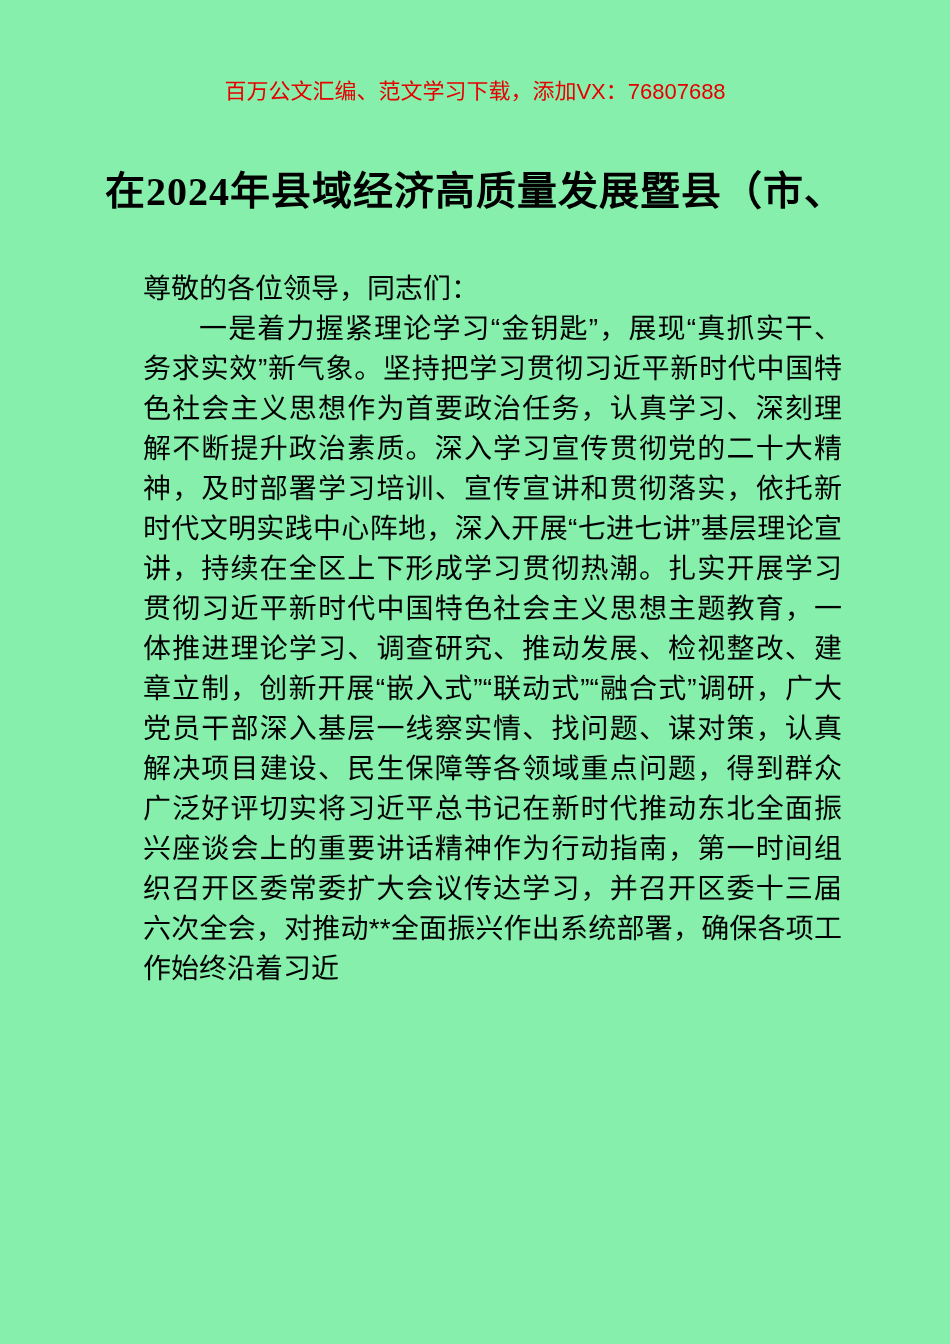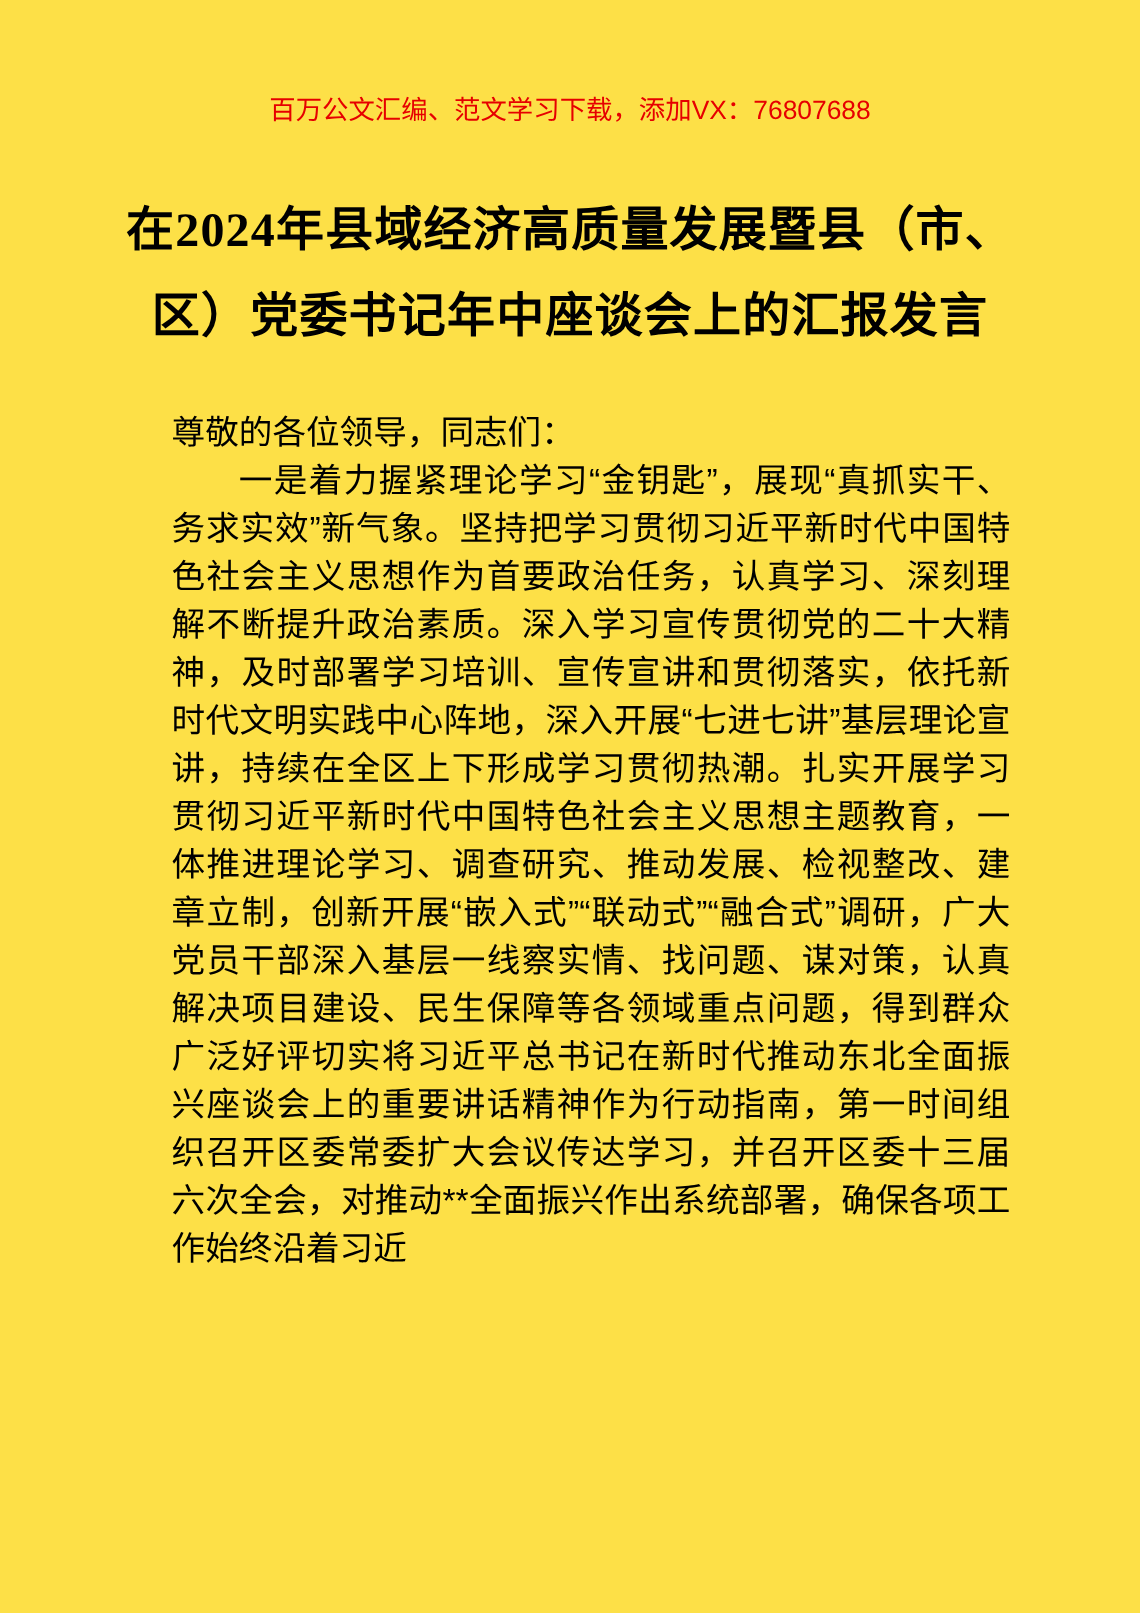--- a/index.html
+++ b/index.html
@@ -5,21 +5,21 @@
   html, body {
     margin: 0;
     padding: 0;
     background: #ffffff;
   }
   .page {
     position: relative;
     width: 950px;
     height: 1344px;
     margin: 0 auto;
-    background: #fde047;
+    background: #86efac;
     overflow: hidden;
     font-family: "Liberation Sans", "DejaVu Sans", sans-serif;
     color: #000000;
   }
   .watermark {
     margin-top: 78px;
     text-align: center;
     font-size: 22px;
     line-height: 28px;
     font-family: "Liberation Sans", "DejaVu Sans", sans-serif;
@@ -53,21 +53,20 @@
 </style>
 </head>
 <body>
 
 <div class="page">
 
   <div class="watermark" data-bind="watermark.text" style="color: rgb(230, 0, 0);">百万公文汇编、范文学习下载，添加VX：76807688</div>
 
   <div class="doc-title">
     <div data-bind="title.lines.0">在2024年县域经济高质量发展暨县（市、</div>
-    <div data-bind="title.lines.1">区）党委书记年中座谈会上的汇报发言</div>
   </div>
 
   <div class="doc-body">
     <p data-bind="body.paragraphs.0.text">尊敬的各位领导，同志们：</p>
     <p class="indent" data-bind="body.paragraphs.2.text">一是着力握紧理论学习“金钥匙”，展现“真抓实干、务求实效”新气象。坚持把学习贯彻习近平新时代中国特色社会主义思想作为首要政治任务，认真学习、深刻理解不断提升政治素质。深入学习宣传贯彻党的二十大精神，及时部署学习培训、宣传宣讲和贯彻落实，依托新时代文明实践中心阵地，深入开展“七进七讲”基层理论宣讲，持续在全区上下形成学习贯彻热潮。扎实开展学习贯彻习近平新时代中国特色社会主义思想主题教育，一体推进理论学习、调查研究、推动发展、检视整改、建章立制，创新开展“嵌入式”“联动式”“融合式”调研，广大党员干部深入基层一线察实情、找问题、谋对策，认真解决项目建设、民生保障等各领域重点问题，得到群众广泛好评切实将习近平总书记在新时代推动东北全面振兴座谈会上的重要讲话精神作为行动指南，第一时间组织召开区委常委扩大会议传达学习，并召开区委十三届六次全会，对推动**全面振兴作出系统部署，确保各项工作始终沿着习近</p>
   </div>
 
 </div>
 
 </body></html>

